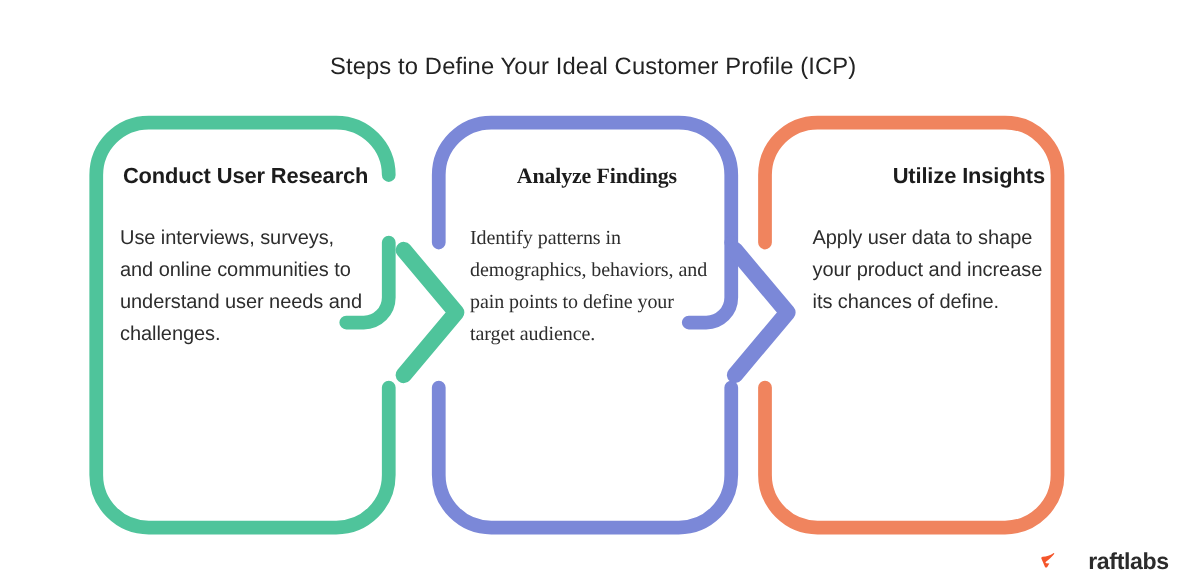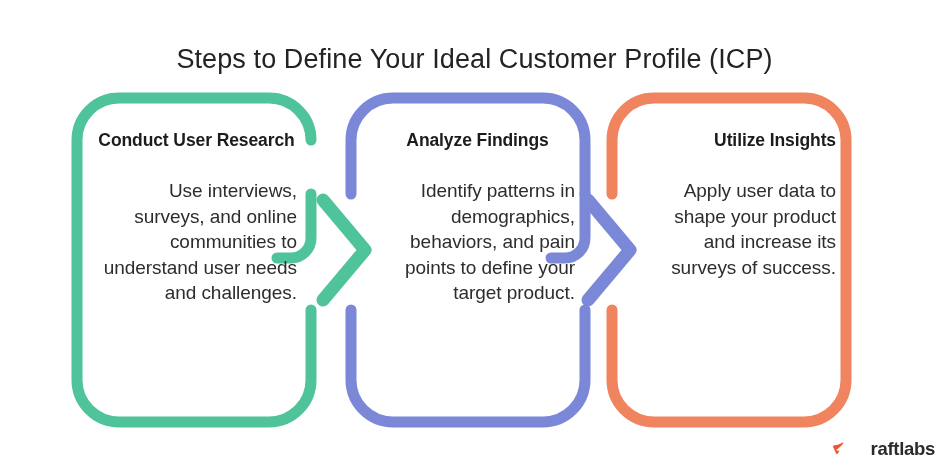--- a/index.html
+++ b/index.html
@@ -21,21 +21,21 @@
     width: 949px;
     height: 469px;
   }
   
   #page-title {
     position: absolute;
     left: 0;
     top: 24px;
     width: 949px;
     text-align: center;
-    font-size: 27px;
+    font-size: 19px;
     font-weight: 400;
     color: #232323;
     letter-spacing: 0.1px;
     line-height: 34px;
     white-space: nowrap;
   }
   
   #cards-stage {
     position: absolute;
     left: 0;
@@ -70,35 +70,35 @@
     font-size: 17.5px;
     font-weight: 700;
     color: #1c1c1c;
     text-align: center;
     line-height: 24px;
     letter-spacing: -0.1px;
     white-space: nowrap;
     margin: 0 0 26px 0;
   }
   .card-text {
-    font-size: 19px;
+    font-size: 16px;
     font-weight: 400;
     color: #2d2d2d;
     line-height: 25.6px;
     letter-spacing: -0.05px;
-    text-align: right;
+    text-align: left;
     margin: 0;
   }
   
   #card-1 { left: 77px; }
   #card-2 { left: 351px; }
   #card-3 { left: 612px; }
 
   #card-1 .card-body { padding-left: 19px; padding-right: 14px; }
-  #card-2 .card-body { padding-left: 25px; padding-right: 10px; }
+  #card-2 .card-body { padding-left: 25px; padding-right: 10px; font-family: Liberation Serif, serif; }
   #card-3 .card-body { padding-left: 38px; padding-right: 10px; }
 
   #card-2 .card-heading { margin-left: 4px; }
   #card-3 .card-heading { margin-left: 2px; text-align: right; }
 
   
   .chevron {
     position: absolute;
     top: 180px;
     width: 62px;
@@ -175,40 +175,40 @@
                  L 192 324
                  A 42 42 0 0 0 234 282
                  L 234 212" fill="none" stroke="#7B88D8" stroke-width="11" stroke-linecap="round"></path>
         <path d="M 234 96
                  L 234 140
                  A 20 20 0 0 1 214 160
                  L 200 160" fill="none" stroke="#7B88D8" stroke-width="11" stroke-linecap="round"></path>
       </svg>
       <div class="card-body">
         <div class="card-heading">Analyze Findings</div>
-        <p class="card-text">Identify patterns in demographics, behaviors, and pain points to define your target product.</p>
+        <p class="card-text">Identify patterns in demographics, behaviors, and pain points to define your target audience.</p>
       </div>
     </div>
 
     <div class="card" id="card-3">
       <svg class="card-outline" viewBox="0 0 234 324">
         <path d="M 0 96
                  L 0 42
                  A 42 42 0 0 1 42 0
                  L 192 0
                  A 42 42 0 0 1 234 42
                  L 234 282
                  A 42 42 0 0 1 192 324
                  L 42 324
                  A 42 42 0 0 1 0 282
                  L 0 212" fill="none" stroke="#F0845E" stroke-width="11" stroke-linecap="round"></path>
       </svg>
       <div class="card-body">
         <div class="card-heading">Utilize Insights</div>
-        <p class="card-text">Apply user data to shape your product and increase its surveys of success.</p>
+        <p class="card-text">Apply user data to shape your product and increase its chances of define.</p>
       </div>
     </div>
 
     <svg class="chevron" id="chevron-1" viewBox="0 0 62 116">
       <path d="M 10 8 L 52 58 L 10 108" fill="none" stroke="#4FC49B" stroke-width="13" stroke-linecap="round" stroke-linejoin="round"></path>
     </svg>
 
     <svg class="chevron" id="chevron-2" viewBox="0 0 62 116">
       <path d="M 10 8 L 52 58 L 10 108" fill="none" stroke="#7B88D8" stroke-width="13" stroke-linecap="round" stroke-linejoin="round"></path>
     </svg>

